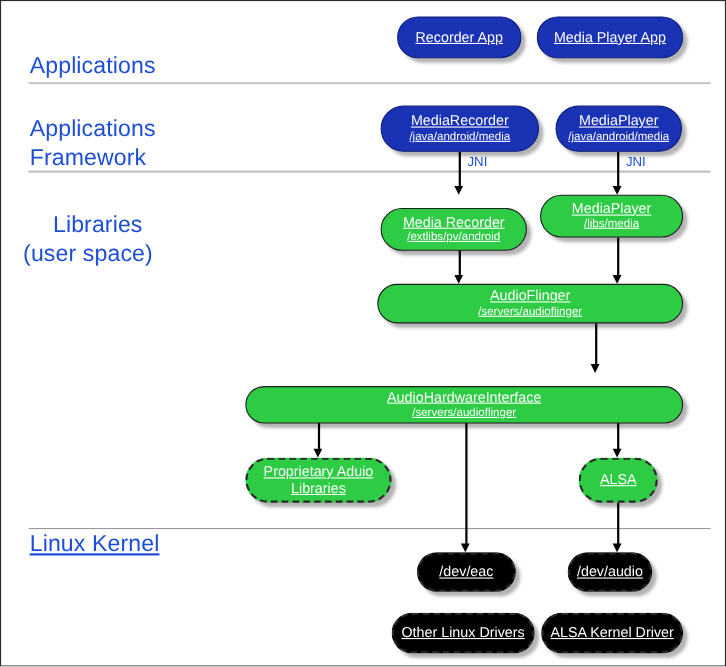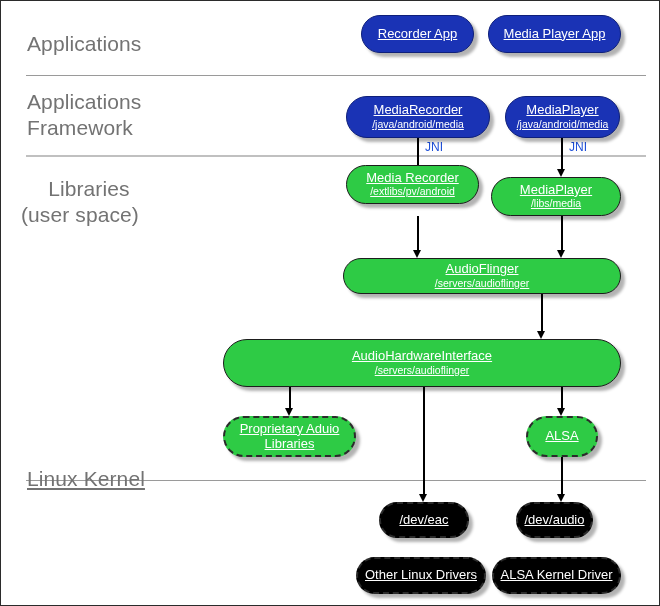--- a/index.html
+++ b/index.html
@@ -23,26 +23,27 @@
   .divider {
     position: absolute;
     height: 0;
     border-top: 1px solid #9a9a9a;
   }
   .divider.thick { border-top: 2px solid #c0c0c0; }
 
   
   .layer-label {
     position: absolute;
-    color: #737373;
+    color: #1d4ed8;
     font-size: 21px;
     line-height: 26px;
     font-family: "Liberation Sans", sans-serif;
     white-space: pre;
     letter-spacing: 0.1px;
+    margin-top: 16px;
   }
   .layer-label.center { text-align: center; }
 
   
   .node {
     position: absolute;
     box-sizing: border-box;
     border-radius: 999px;
     display: flex;
     flex-direction: column;
@@ -150,36 +151,36 @@
   <div class="node blue" style="left:345px; top:95px; width:144px; height:42px;">
     <span class="title">MediaRecorder</span>
     <span class="sub">/java/android/media</span>
   </div>
 
   <div class="node blue" style="left:504px; top:95px; width:115px; height:42px;">
     <span class="title">MediaPlayer</span>
     <span class="sub">/java/android/media</span>
   </div>
 
-  <div class="node green" style="left:345px; top:164px; width:133px; height:39px;align-items:center;">
+  <div class="node green" style="left:345px; top:188px; width:133px; height:39px;align-items:center;">
     <span class="title">Media Recorder</span>
     <span class="sub">/extlibs/pv/android</span>
   </div>
 
   <div class="node green" style="left:490px; top:176px; width:130px; height:39px;">
     <span class="title">MediaPlayer</span>
     <span class="sub">/libs/media</span>
   </div>
 
   <div class="node green" style="left:342px; top:257px; width:278px; height:36px;">
     <span class="title">AudioFlinger</span>
     <span class="sub">/servers/audioflinger</span>
   </div>
 
-  <div class="node green" style="left:222px; top:338px; width:398px; height:48px;">
+  <div class="node green" style="left:222px; top:350px; width:398px; height:34px;">
     <span class="title">AudioHardwareInterface</span>
     <span class="sub">/servers/audioflinger</span>
   </div>
 
   <div class="node green dashed" style="left:222px; top:415px; width:133px; height:41px;">
     <span class="title">Proprietary Aduio</span>
     <span class="title">Libraries</span>
   </div>
 
   <div class="node green dashed" style="left:525px; top:415px; width:72px; height:41px;">

